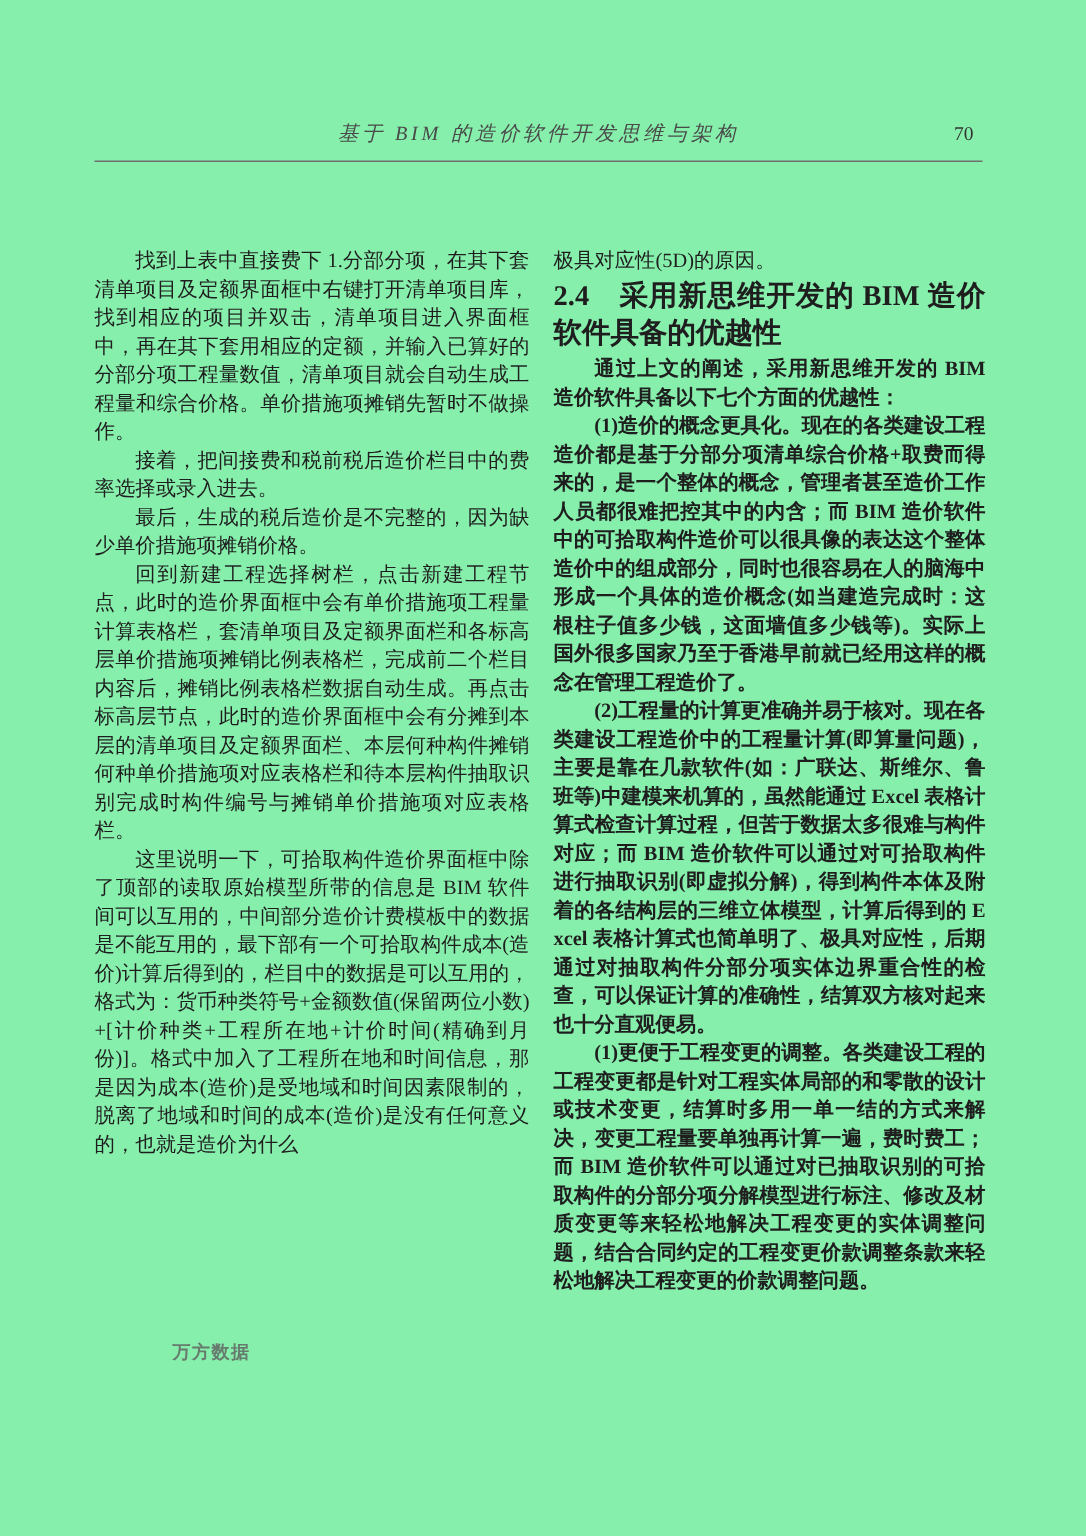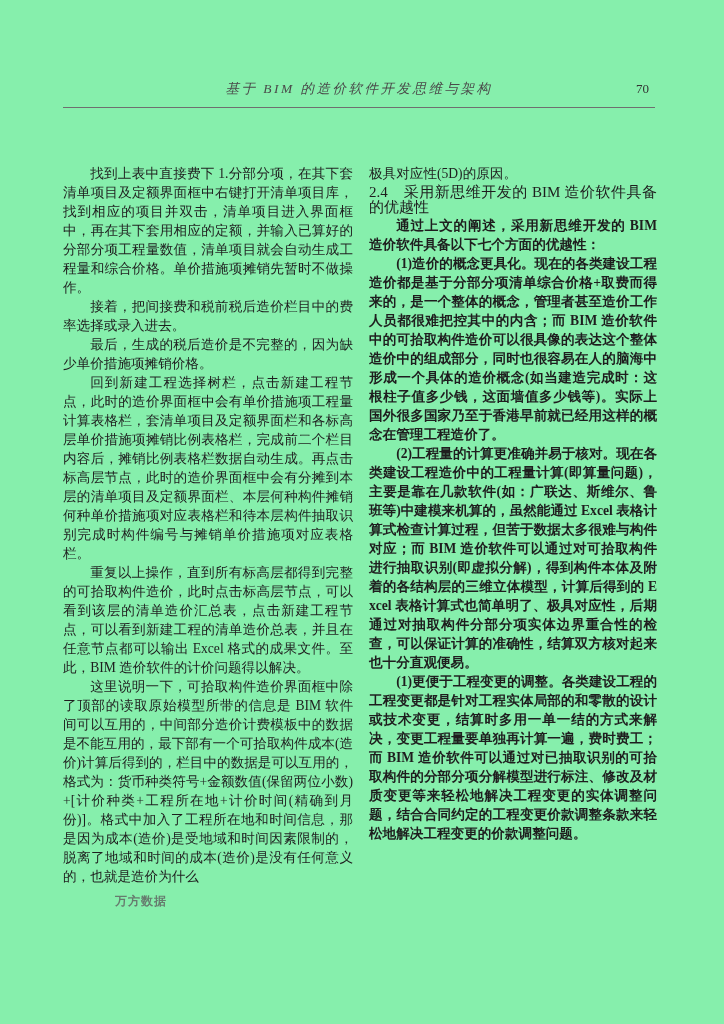--- a/index.html
+++ b/index.html
@@ -41,23 +41,23 @@
     text-align:justify;
     text-justify:inter-ideograph;
     color:#1e1e1e;
   }
   .col-left{width:290px;}
   .col-right{width:288px;}
   .para{margin:0;text-indent:2em;word-break:break-all;}
   .para.no-indent{text-indent:0;}
   .section-heading{
     margin:2px 0 1px 0;
-    font-size:15px;
-    font-weight:normal;
-    line-height:15px;
+    font-size:19px;
+    font-weight:bold;
+    line-height:25px;
     text-indent:0;
     word-break:break-all;
   }
   .right-paragraphs{display:block;font-weight:bold;}
 
   .watermark{
     position:absolute;left:115px;top:893px;
     font-size:12px;font-weight:bold;
     color:#5f5f5f;opacity:0.8;
     letter-spacing:1px;
@@ -76,21 +76,20 @@
 
   <div class="header-rule"></div>
 
   <main class="content">
 
     <section class="col col-left">
         <p class="para">找到上表中直接费下 1.分部分项，在其下套清单项目及定额界面框中右键打开清单项目库，找到相应的项目并双击，清单项目进入界面框中，再在其下套用相应的定额，并输入已算好的分部分项工程量数值，清单项目就会自动生成工程量和综合价格。单价措施项摊销先暂时不做操作。</p>
         <p class="para">接着，把间接费和税前税后造价栏目中的费率选择或录入进去。</p>
         <p class="para">最后，生成的税后造价是不完整的，因为缺少单价措施项摊销价格。</p>
         <p class="para">回到新建工程选择树栏，点击新建工程节点，此时的造价界面框中会有单价措施项工程量计算表格栏，套清单项目及定额界面栏和各标高层单价措施项摊销比例表格栏，完成前二个栏目内容后，摊销比例表格栏数据自动生成。再点击标高层节点，此时的造价界面框中会有分摊到本层的清单项目及定额界面栏、本层何种构件摊销何种单价措施项对应表格栏和待本层构件抽取识别完成时构件编号与摊销单价措施项对应表格栏。</p>
-        <p class="para">重复以上操作，直到所有标高层都得到完整的可拾取构件造价，此时点击标高层节点，可以看到该层的清单造价汇总表，点击新建工程节点，可以看到新建工程的清单造价总表，并且在任意节点都可以输出 Excel 格式的成果文件。至此，BIM 造价软件的计价问题得以解决。</p>
         <p class="para">这里说明一下，可拾取构件造价界面框中除了顶部的读取原始模型所带的信息是 BIM 软件间可以互用的，中间部分造价计费模板中的数据是不能互用的，最下部有一个可拾取构件成本(造价)计算后得到的，栏目中的数据是可以互用的，格式为：货币种类符号+金额数值(保留两位小数)+[计价种类+工程所在地+计价时间(精确到月份)]。格式中加入了工程所在地和时间信息，那是因为成本(造价)是受地域和时间因素限制的，脱离了地域和时间的成本(造价)是没有任何意义的，也就是造价为什么</p>
       </section>
 
     <section class="col col-right">
       <p class="para no-indent">极具对应性(5D)的原因。</p>
       <h2 class="section-heading">2.4　采用新思维开发的 BIM 造价软件具备的优越性</h2>
       <div class="right-paragraphs">
           <p class="para">通过上文的阐述，采用新思维开发的 BIM 造价软件具备以下七个方面的优越性：</p>
           <p class="para">(1)造价的概念更具化。现在的各类建设工程造价都是基于分部分项清单综合价格+取费而得来的，是一个整体的概念，管理者甚至造价工作人员都很难把控其中的内含；而 BIM 造价软件中的可拾取构件造价可以很具像的表达这个整体造价中的组成部分，同时也很容易在人的脑海中形成一个具体的造价概念(如当建造完成时：这根柱子值多少钱，这面墙值多少钱等)。实际上国外很多国家乃至于香港早前就已经用这样的概念在管理工程造价了。</p>
           <p class="para">(2)工程量的计算更准确并易于核对。现在各类建设工程造价中的工程量计算(即算量问题)，主要是靠在几款软件(如：广联达、斯维尔、鲁班等)中建模来机算的，虽然能通过 Excel 表格计算式检查计算过程，但苦于数据太多很难与构件对应；而 BIM 造价软件可以通过对可拾取构件进行抽取识别(即虚拟分解)，得到构件本体及附着的各结构层的三维立体模型，计算后得到的 Excel 表格计算式也简单明了、极具对应性，后期通过对抽取构件分部分项实体边界重合性的检查，可以保证计算的准确性，结算双方核对起来也十分直观便易。</p>

